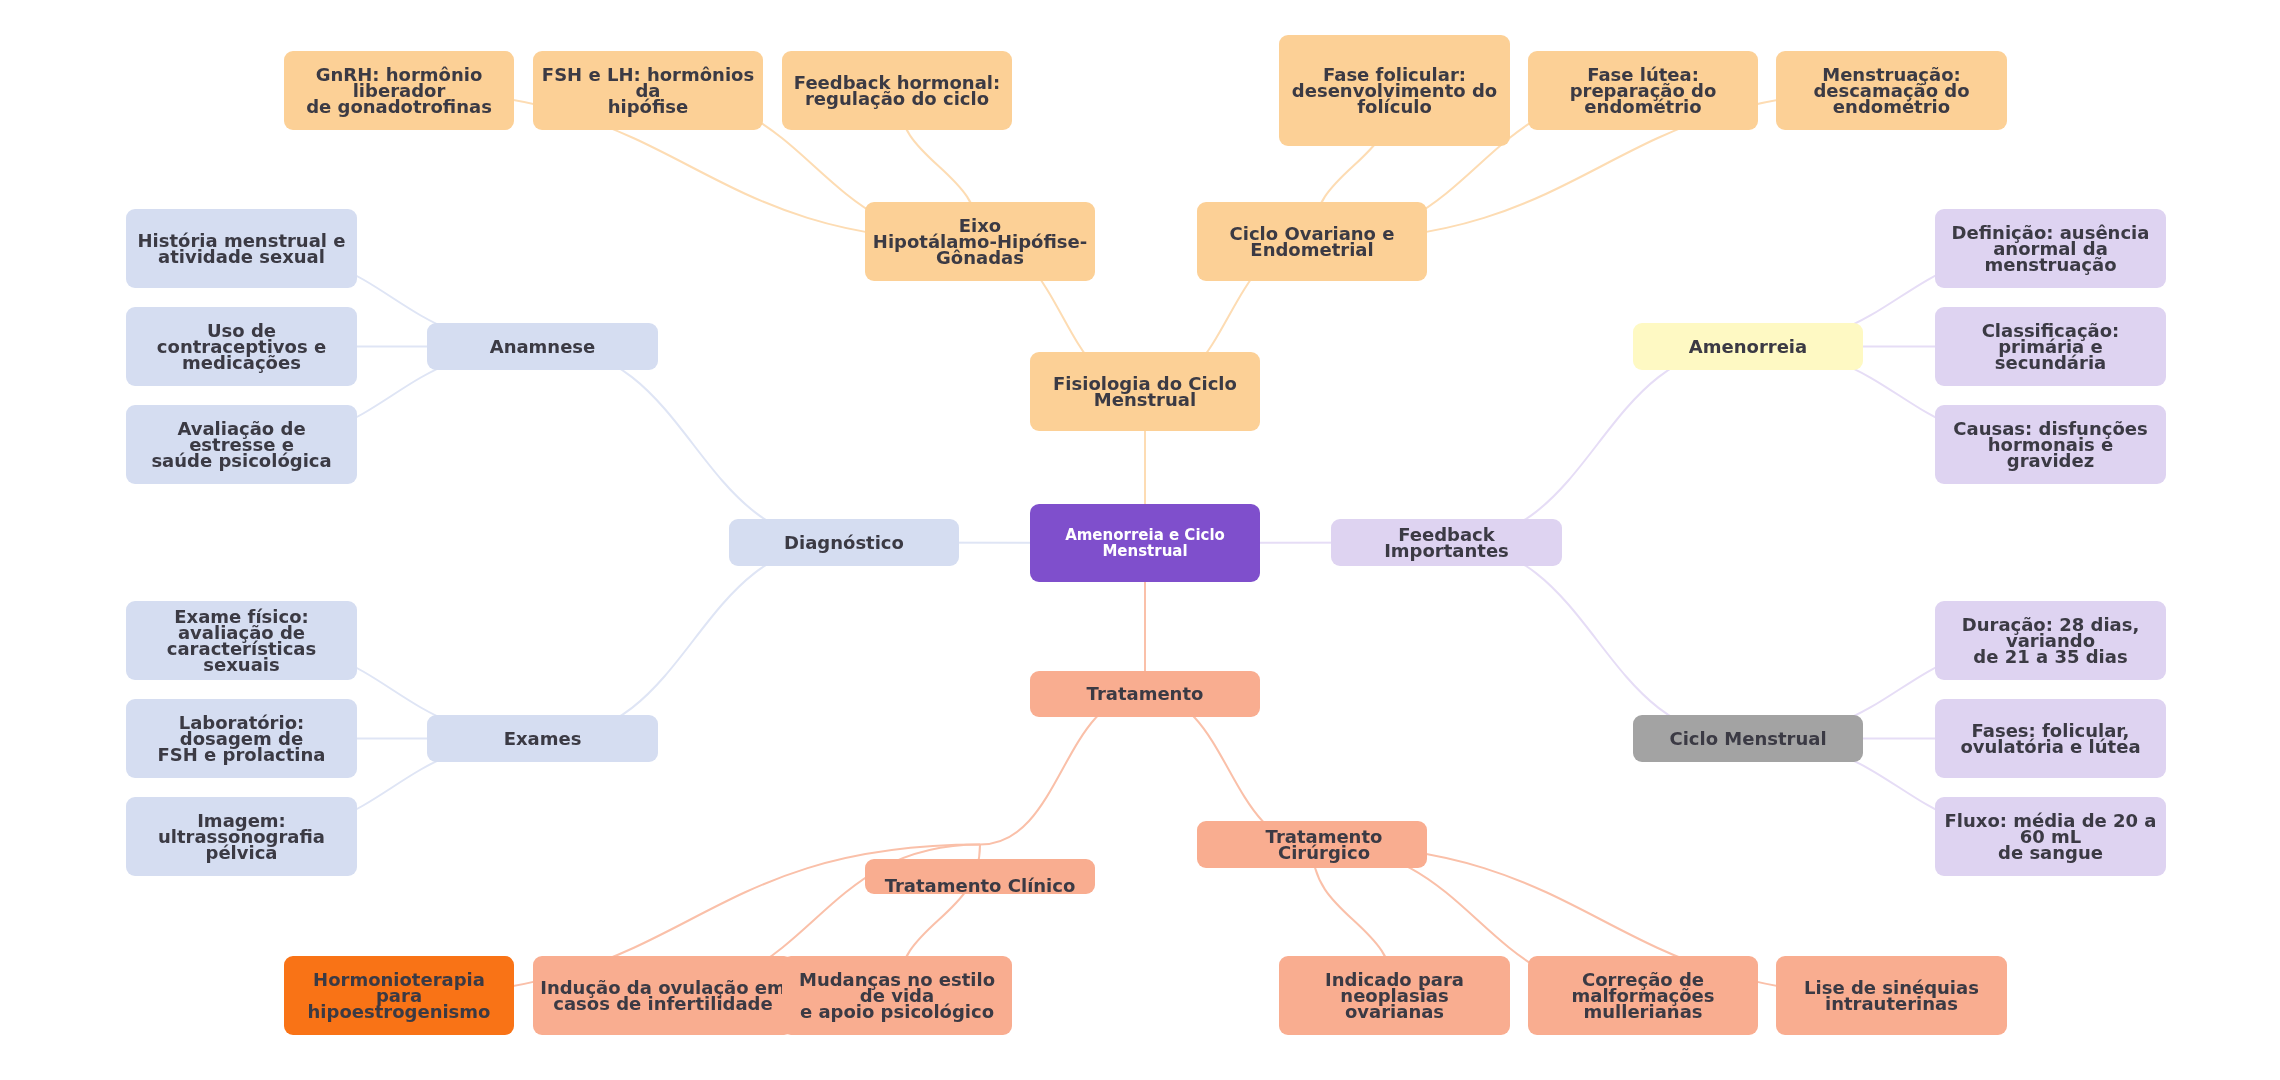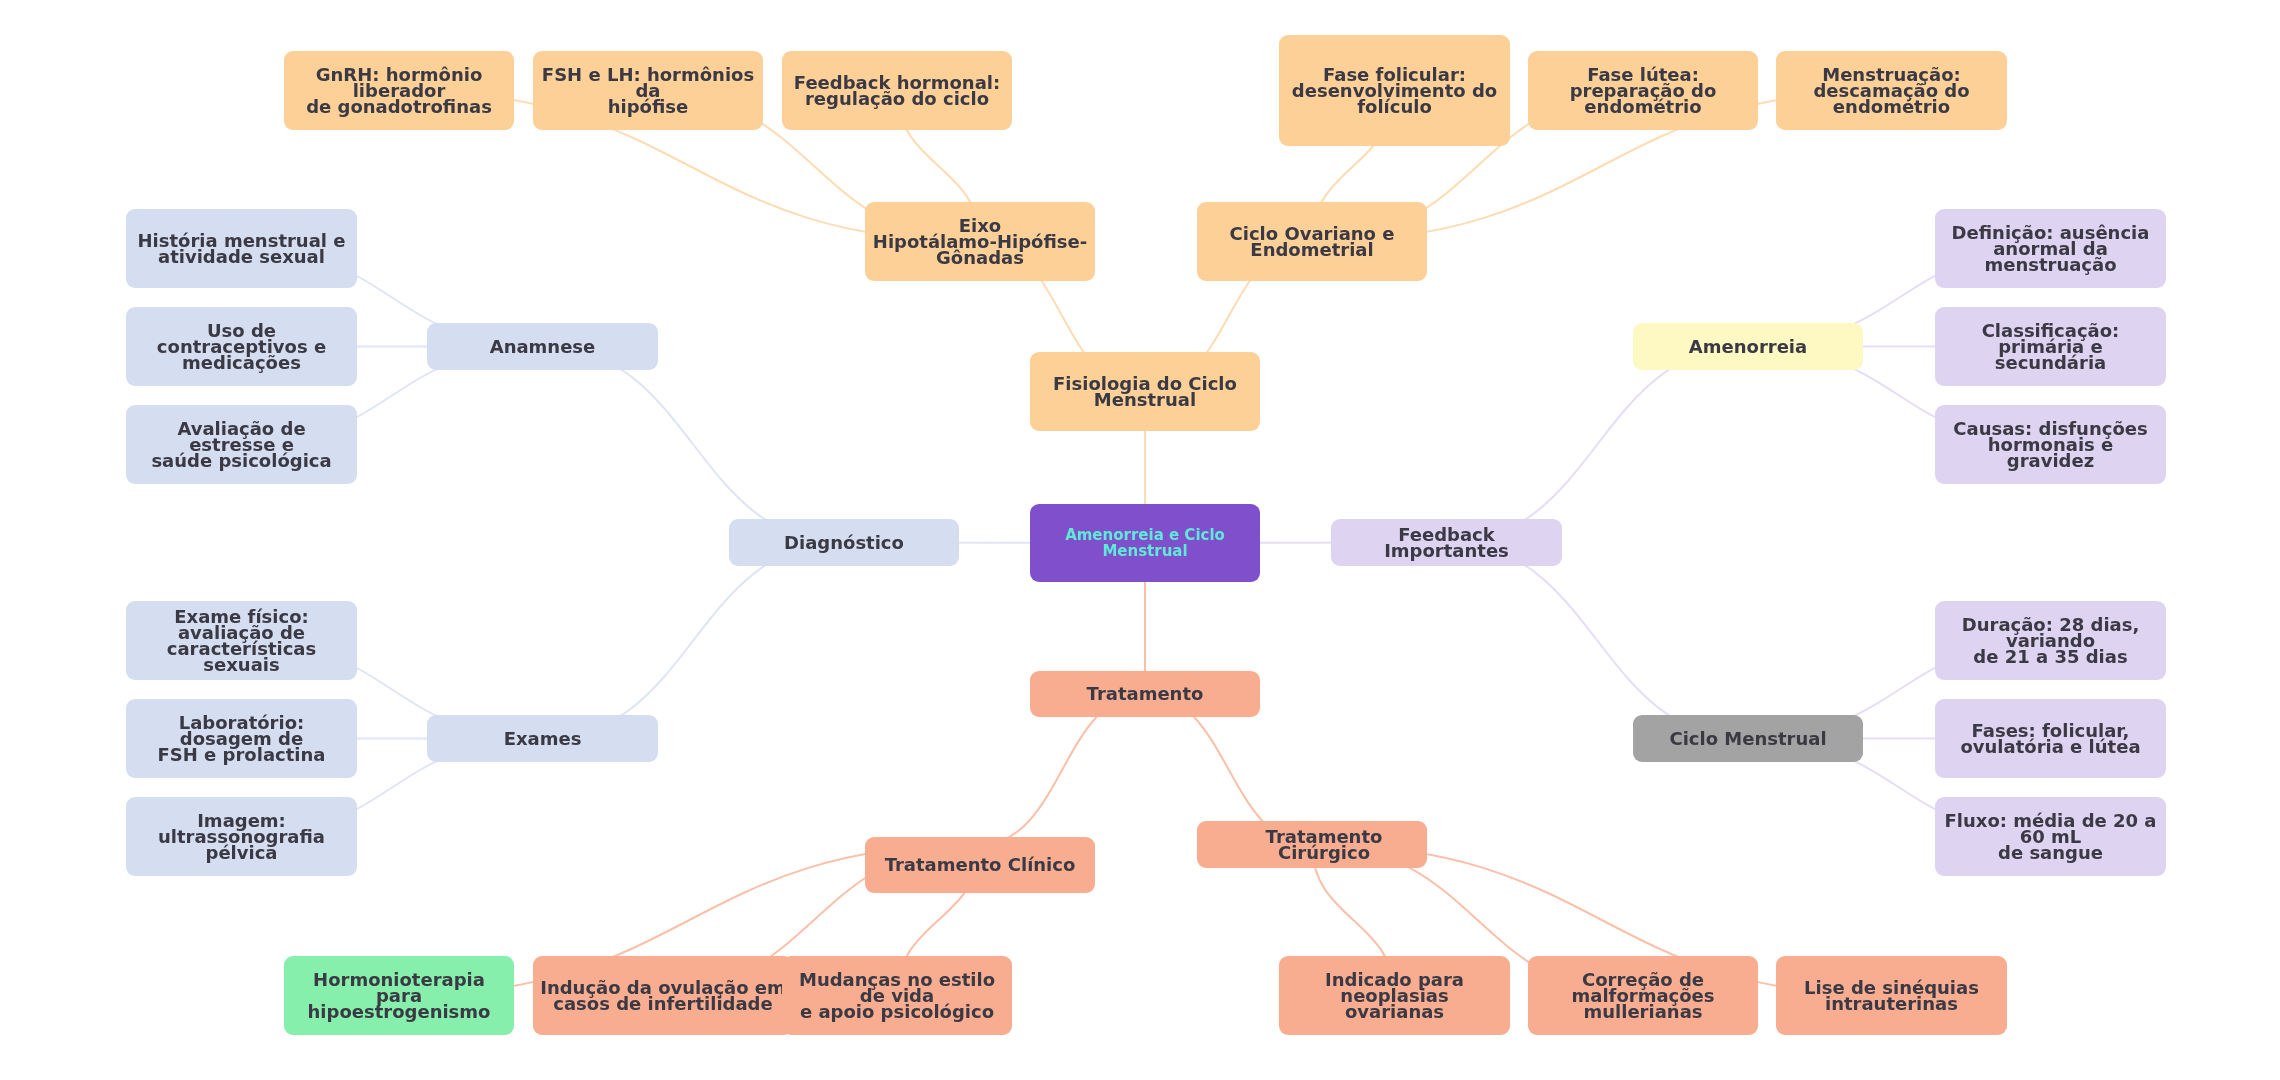--- a/index.html
+++ b/index.html
@@ -23,21 +23,21 @@
     text-align: center;
     padding: 0 6px;
     font-weight: bold;
     font-size: 18px;
     line-height: 16px;
     color: #3b3a44;
     cursor: pointer;
     white-space: pre-line;
   }
   .node span { display: block; }
-  .root { color: #5eead4; font-size: 15px; }
+  .root { color: #ffffff; font-size: 15px; }
   .b-phys { background: #fcd096; }
   .b-diag { background: #d5ddf1; }
   .b-conc { background: #ded3f1; }
   .b-trat { background: #f9ad90; }
   .b-root { background: #7f4fcc; }
   .e-phys { stroke: #fddcb3; }
   .e-diag { stroke: #dfe5f5; }
   .e-conc { stroke: #e6ddf6; }
   .e-trat { stroke: #fac0a9; }
 </style>
@@ -196,27 +196,27 @@
 ovulatória e lútea</span>
   </div>
   <div class="node b-conc" id="n-ciclo-menstrual-2" style="left: 1935px; top: 797px; width: 231px; height: 79px; background: rgb(222, 211, 241);">
     <span>Fluxo: média de 20 a 60 mL
 de sangue</span>
   </div>
 
   <div class="node b-trat" id="n-tratamento" style="left: 1030px; top: 671px; width: 230px; height: 46px; background: rgb(249, 173, 144);">
     <span>Tratamento</span>
   </div>
-  <div class="node b-trat" id="n-clinico" style="left: 865px; top: 837px; width: 230px; height: 56px; background: rgb(249, 173, 144);">
+  <div class="node b-trat" id="n-clinico" style="left: 865px; top: 859px; width: 230px; height: 35px; background: rgb(249, 173, 144); align-items: flex-end;">
     <span>Tratamento Clínico</span>
   </div>
   <div class="node b-trat" id="n-cirurgico" style="left: 1197px; top: 821px; width: 230px; height: 47px; background: rgb(249, 173, 144); padding-left: 30px;">
     <span>Tratamento Cirúrgico</span>
   </div>
-  <div class="node b-trat" id="n-clinico-0" style="left: 284px; top: 956px; width: 230px; height: 79px; background: #86efac;">
+  <div class="node b-trat" id="n-clinico-0" style="left: 284px; top: 956px; width: 230px; height: 79px; background: #f97316;">
     <span>Hormonioterapia para
 hipoestrogenismo</span>
   </div>
   <div class="node b-trat" id="n-clinico-1" style="left: 533px; top: 956px; width: 260px; height: 79px; background: rgb(249, 173, 144);">
     <span>Indução da ovulação em
 casos de infertilidade</span>
   </div>
   <div class="node b-trat" id="n-clinico-2" style="left: 782px; top: 956px; width: 230px; height: 79px; background: rgb(249, 173, 144);">
     <span>Mudanças no estilo de vida
 e apoio psicológico</span>

